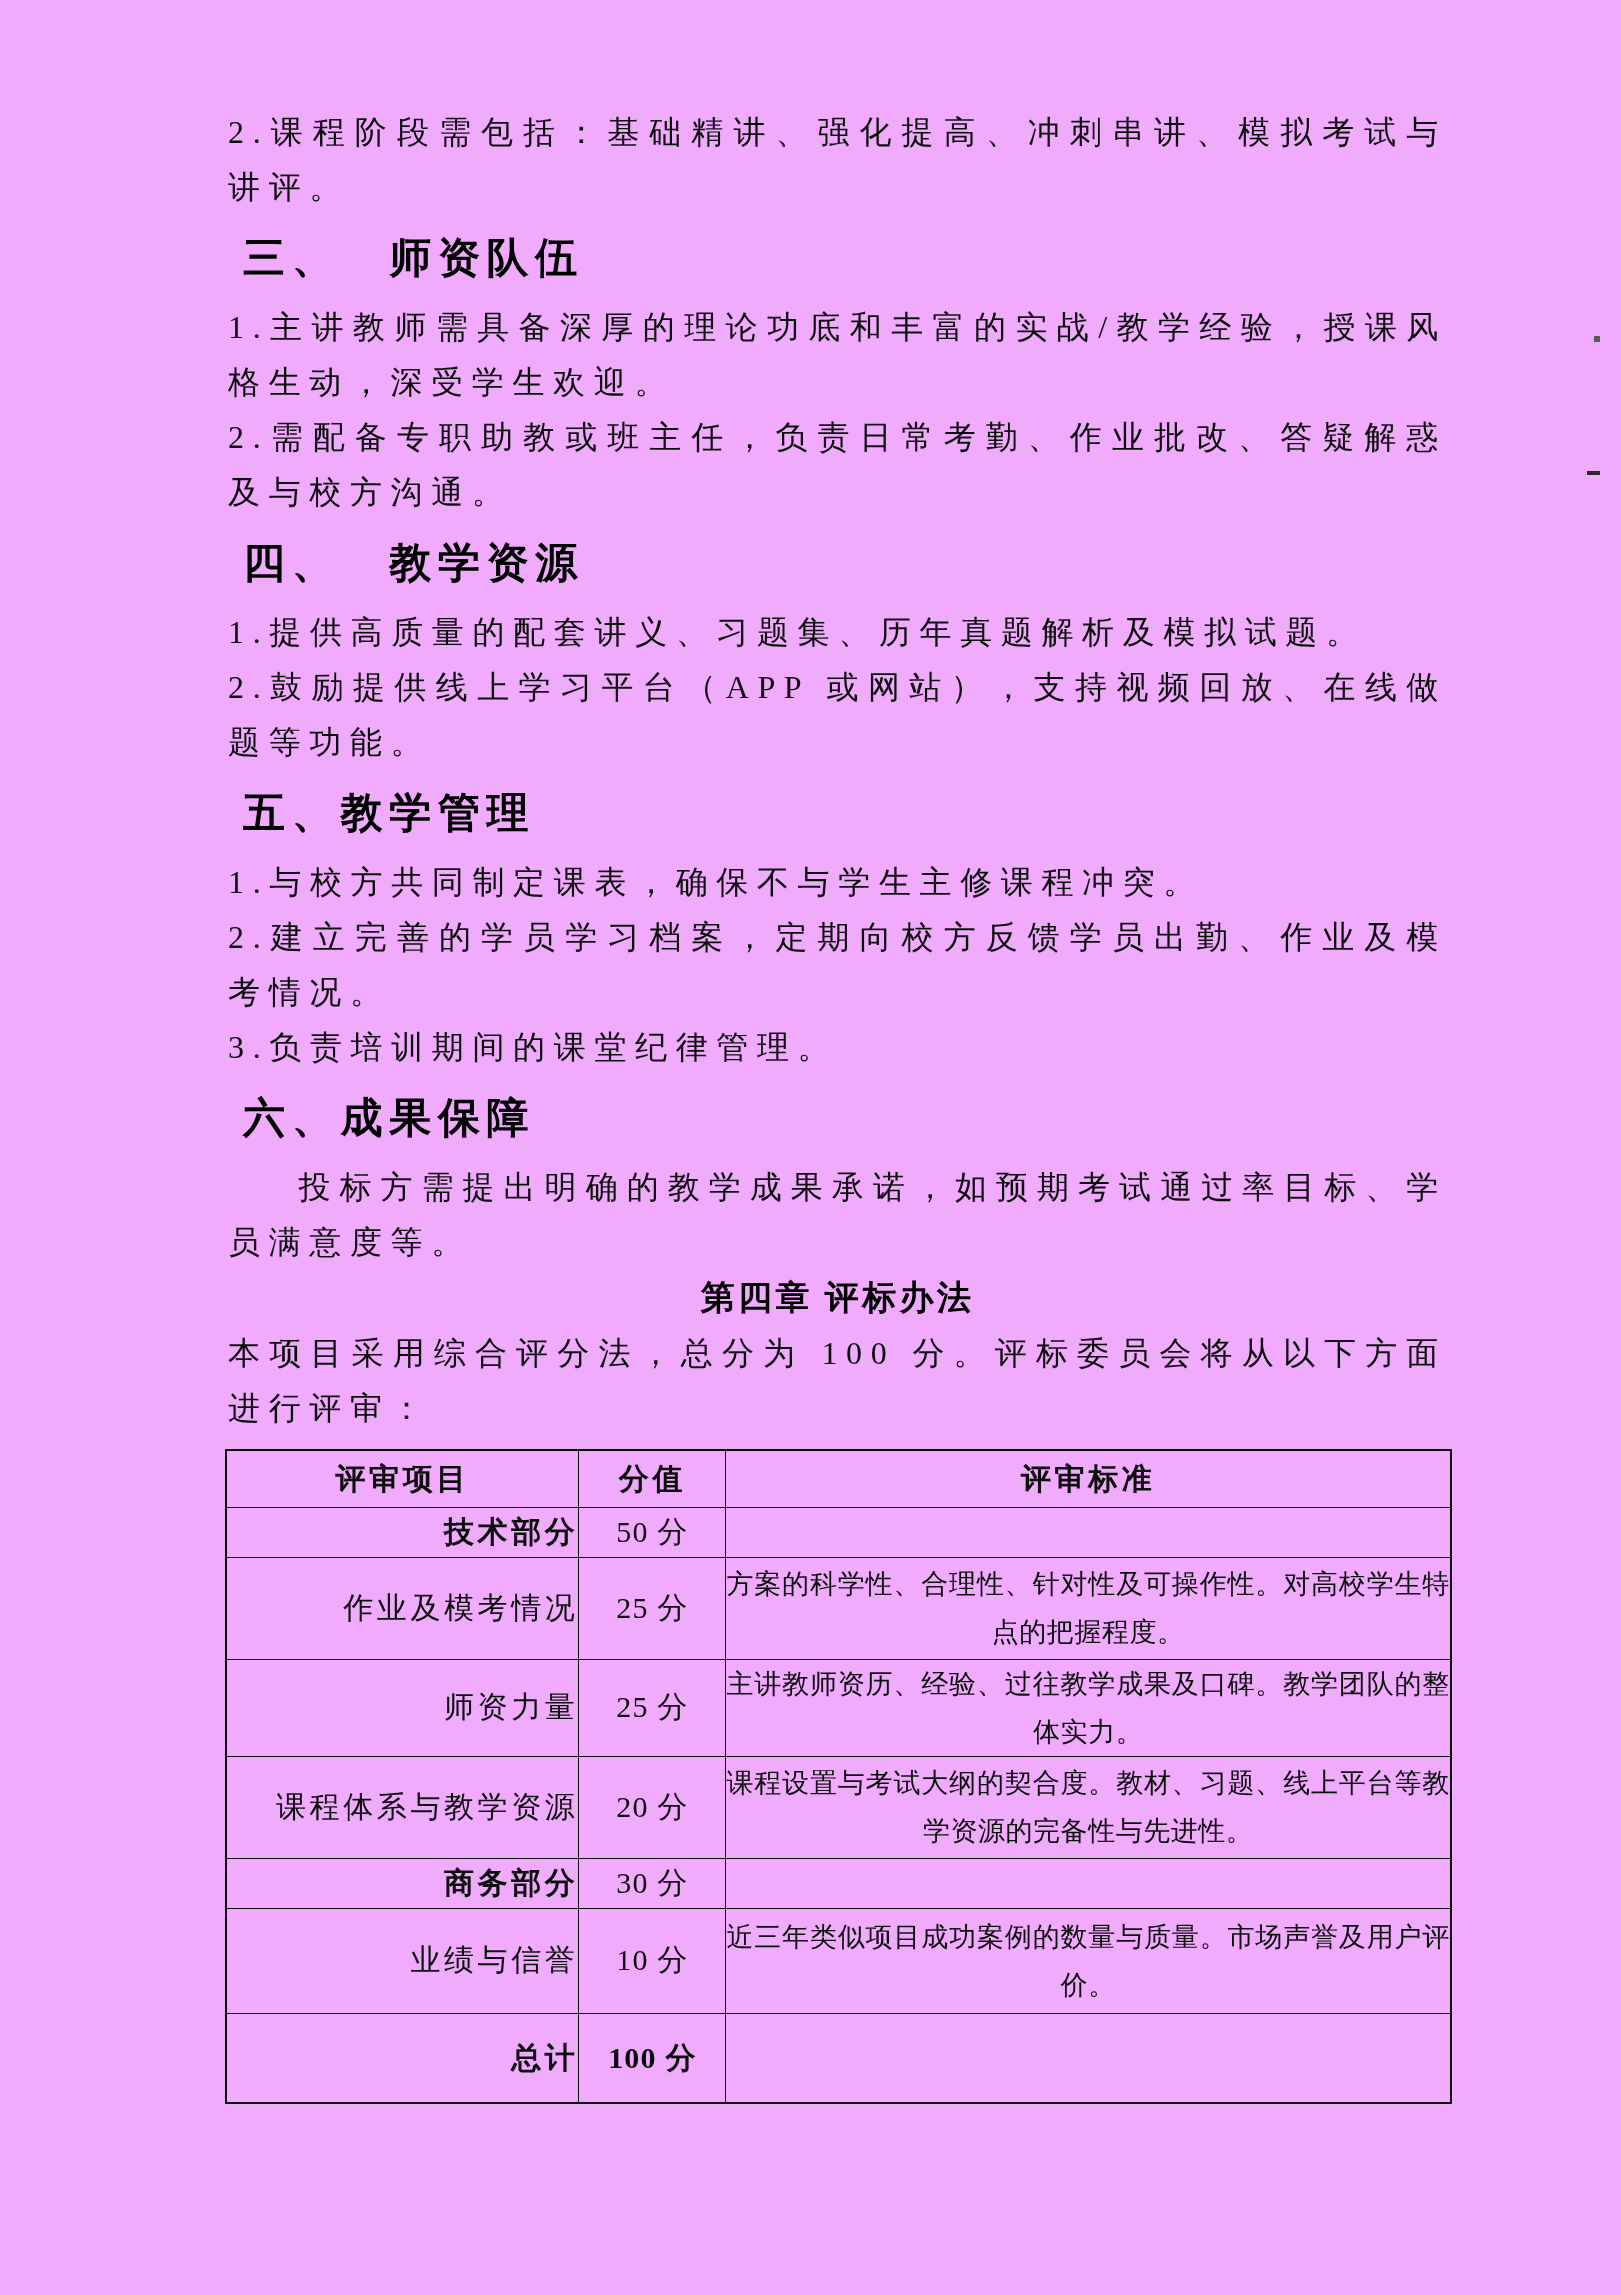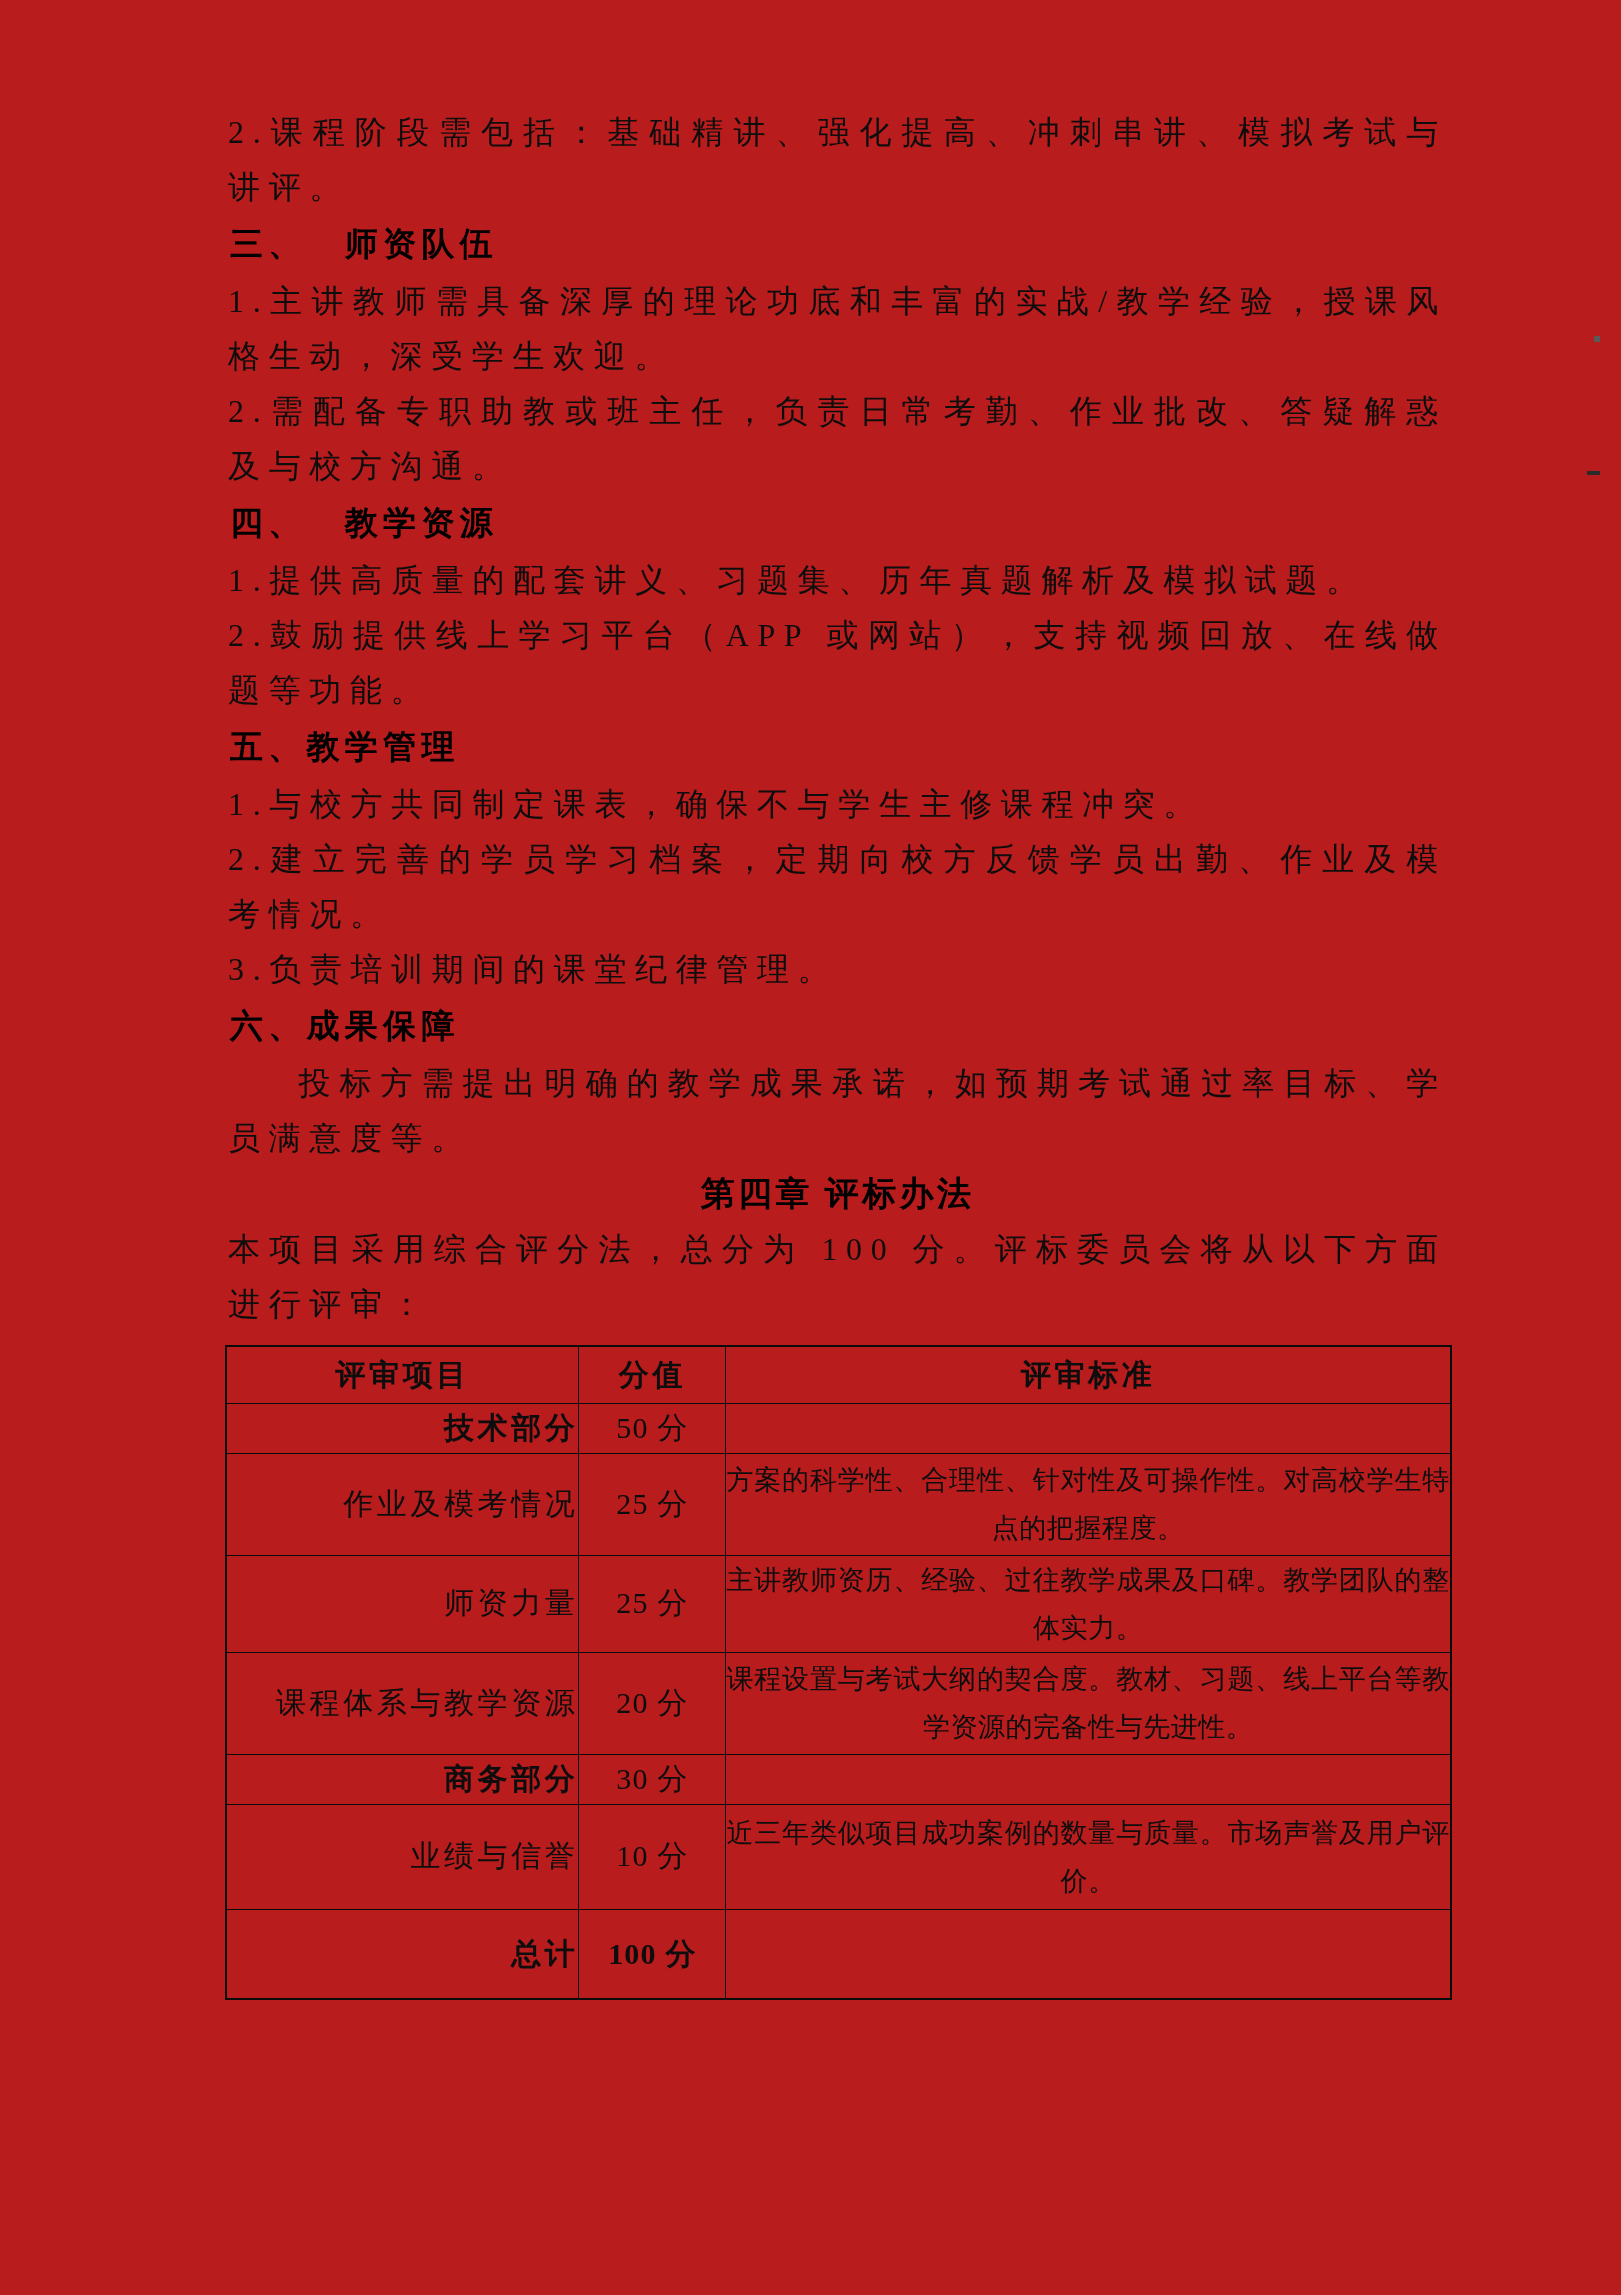--- a/index.html
+++ b/index.html
@@ -4,21 +4,21 @@
 <style>
   html, body {
     margin: 0;
     padding: 0;
     background: #e8e8e8;
   }
   .page {
     position: relative;
     width: 1622px;
     height: 2295px;
-    background: #b91c1c;
+    background: #f0abfc;
     color: #0d0d0d;
     font-family: "Liberation Serif", "DejaVu Serif", serif;
     overflow: hidden;
   }
   .content {
     position: absolute;
     left: 228px;
     top: 105px;
     width: 1219px;
   }
@@ -28,26 +28,26 @@
     line-height: 55px;
     letter-spacing: 0.27em;
     text-align: justify;
     text-justify: inter-character;
     color: #0d0d0d;
   }
   .body-par.indent {
     text-indent: 2.2em;
   }
   .sec-heading {
-    margin: 2px;
-    font-size: 33px;
+    margin: 15px;
+    font-size: 42px;
     line-height: 55px;
     font-weight: 700;
     letter-spacing: 0.16em;
-    font-family: Liberation Serif, serif;
+    font-family: Liberation Sans, sans-serif;
     color: #000;
   }
   .chapter-title {
     margin: 0;
     font-size: 34px;
     line-height: 56px;
     font-weight: 700;
     text-align: center;
     letter-spacing: 0.10em;
     color: #000;

